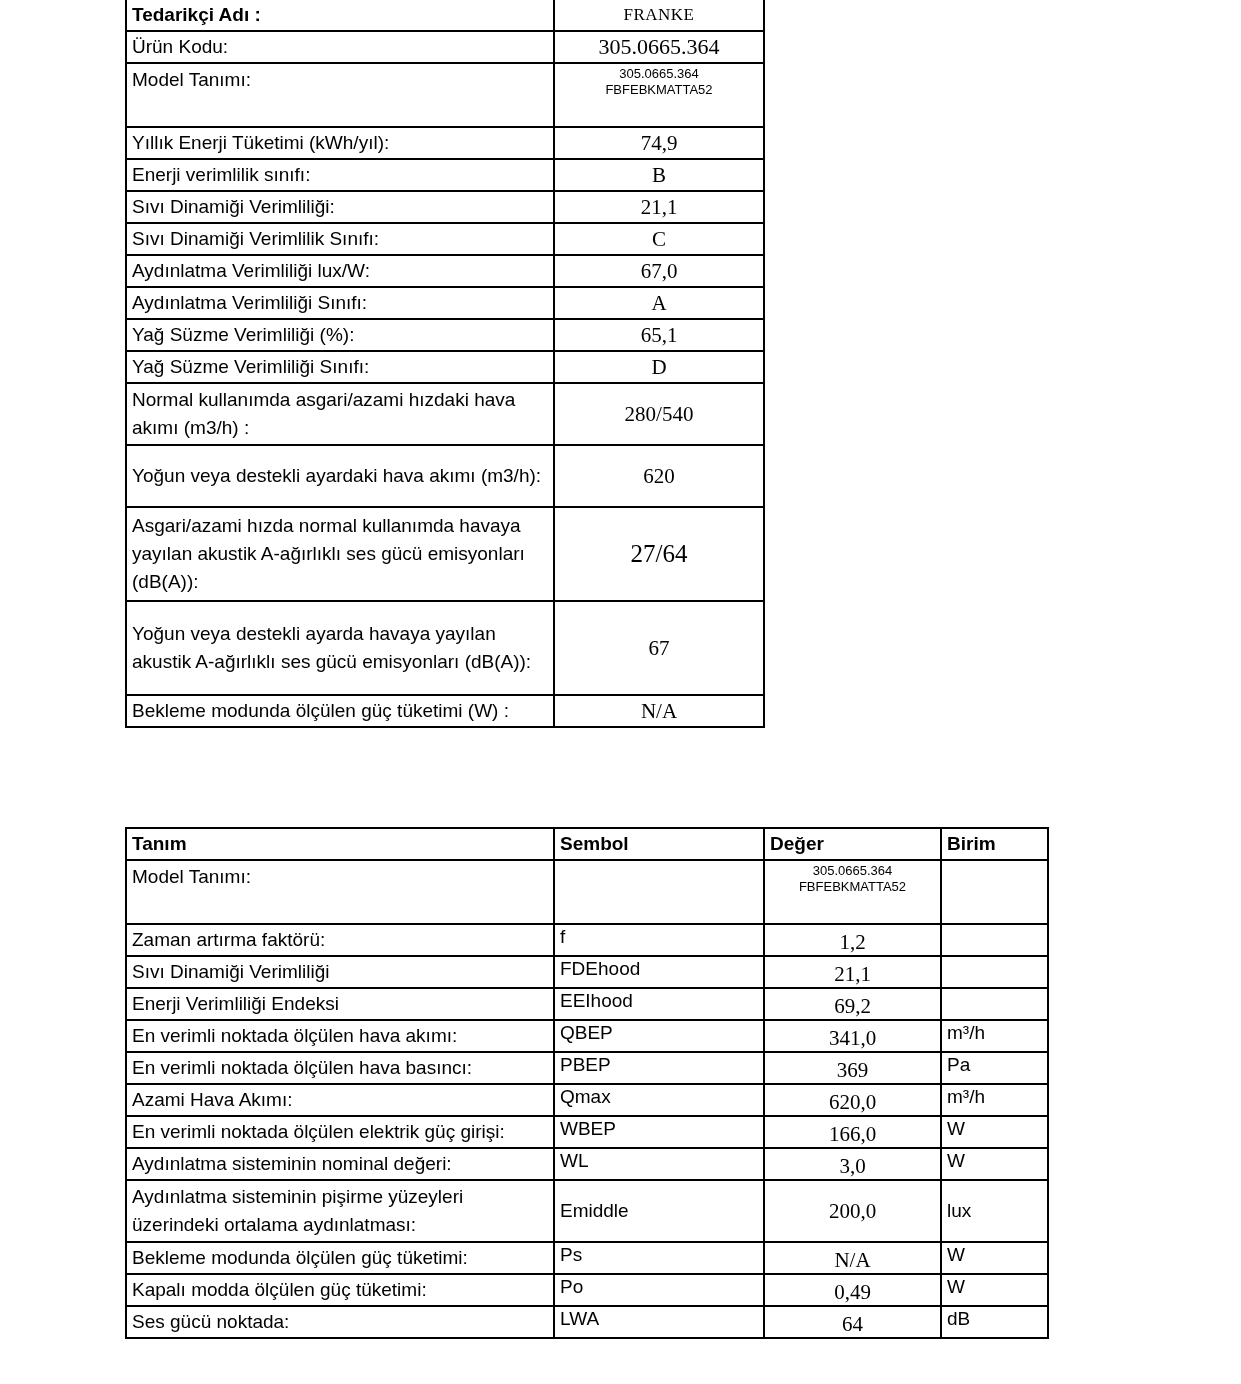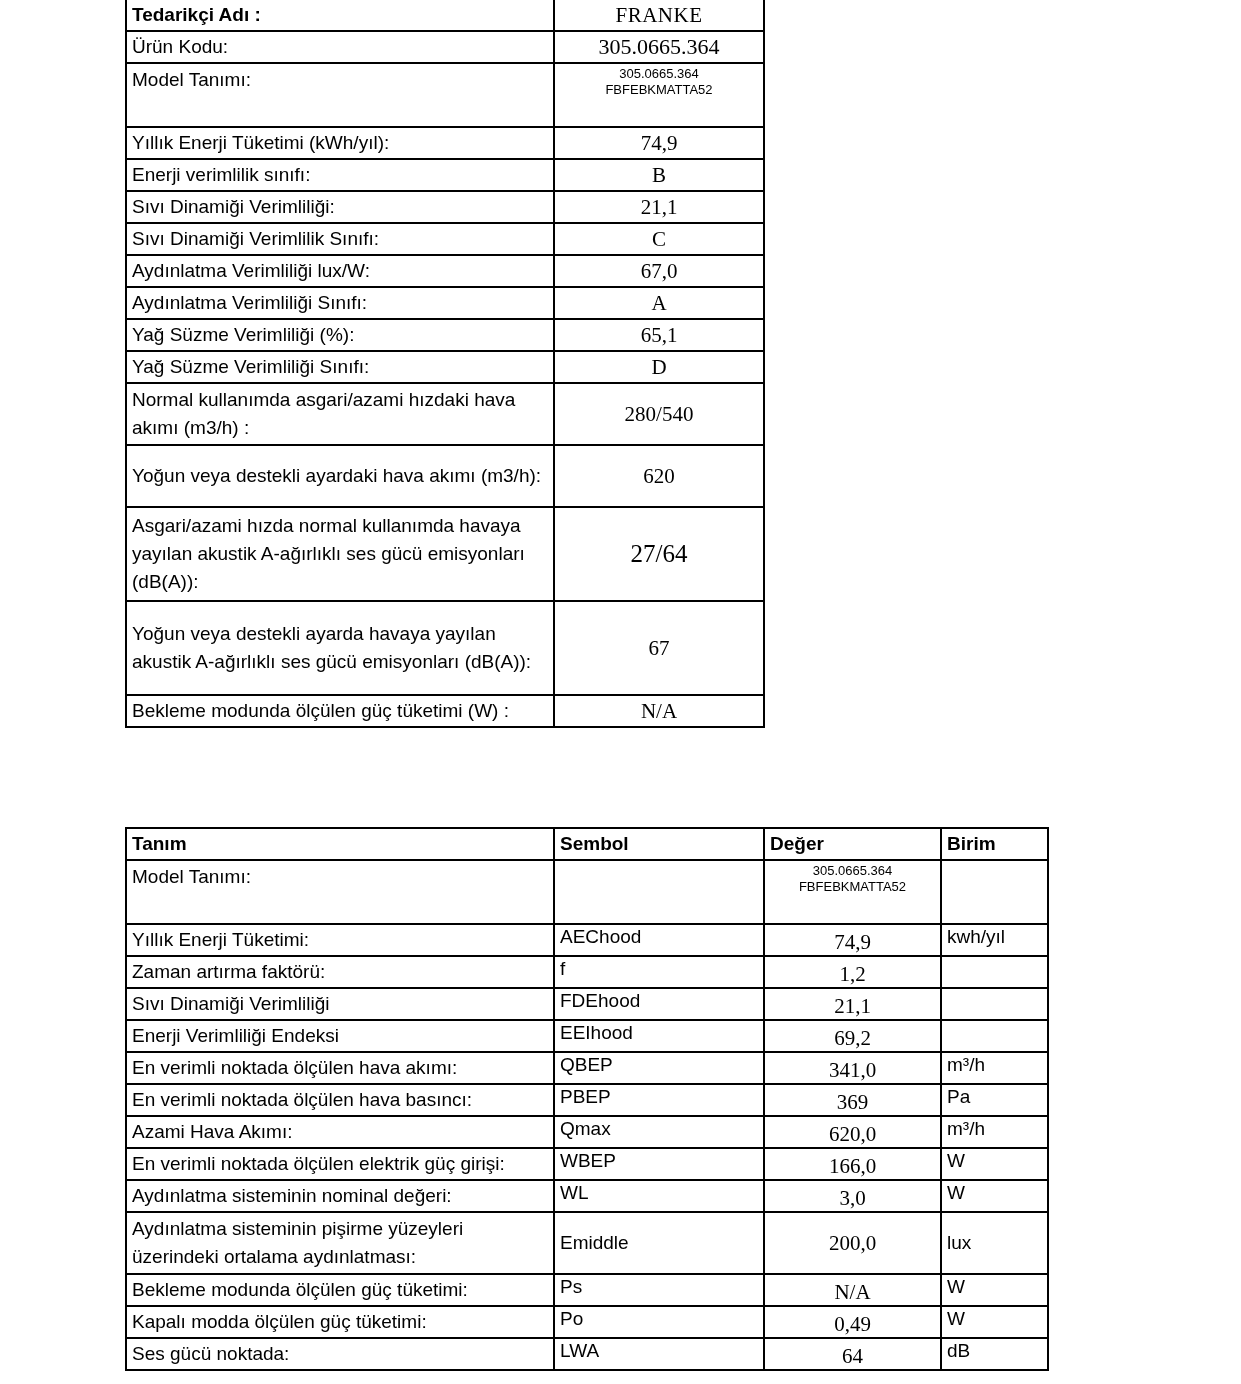--- a/index.html
+++ b/index.html
@@ -32,21 +32,21 @@
     #t1 { left: 125px; top: -2px; width: 640px; }
     #t1 col.c1 { width: 428px; }
     #t1 col.c2 { width: 210px; }
     #t1 td.label { text-align: left; }
     #t1 td.val {
       text-align: center;
       font-family: "Liberation Serif", serif;
       font-size: 21px;
     }
     #t1 td.val.big { font-size: 25px; }
-    #t1 td.val.brand { font-size: 21px; letter-spacing: 0.5px; }
+    #t1 td.val.brand { font-size: 17px; letter-spacing: 0.5px; }
     #t1 td.val.code { font-size: 22px; }
     #t1 td.label.bold { font-weight: bold; }
     td.model-val {
       text-align: center;
       vertical-align: top !important;
       font-family: "Liberation Sans", sans-serif !important;
       font-size: 13px !important;
       line-height: 16px !important;
       padding-top: 2px !important;
     }
@@ -171,26 +171,20 @@
     <tr class="hmodel">
       <td class="model-label">Model Tanımı:</td>
       <td class="sym"></td>
       <td class="model-val">
           <div>305.0665.364</div>
           <div>FBFEBKMATTA52</div>
         </td>
       <td class="unit"></td>
     </tr>
     <tr class="h32">
-      <td>Yıllık Enerji Tüketimi:</td>
-      <td class="sym">AEChood</td>
-      <td class="num">74,9</td>
-      <td class="unit">kwh/yıl</td>
-    </tr>
-    <tr class="h32">
       <td>Zaman artırma faktörü:</td>
       <td class="sym">f</td>
       <td class="num">1,2</td>
       <td class="unit"></td>
     </tr>
     <tr class="h32">
       <td>Sıvı Dinamiği Verimliliği</td>
       <td class="sym">FDEhood</td>
       <td class="num">21,1</td>
       <td class="unit"></td>

